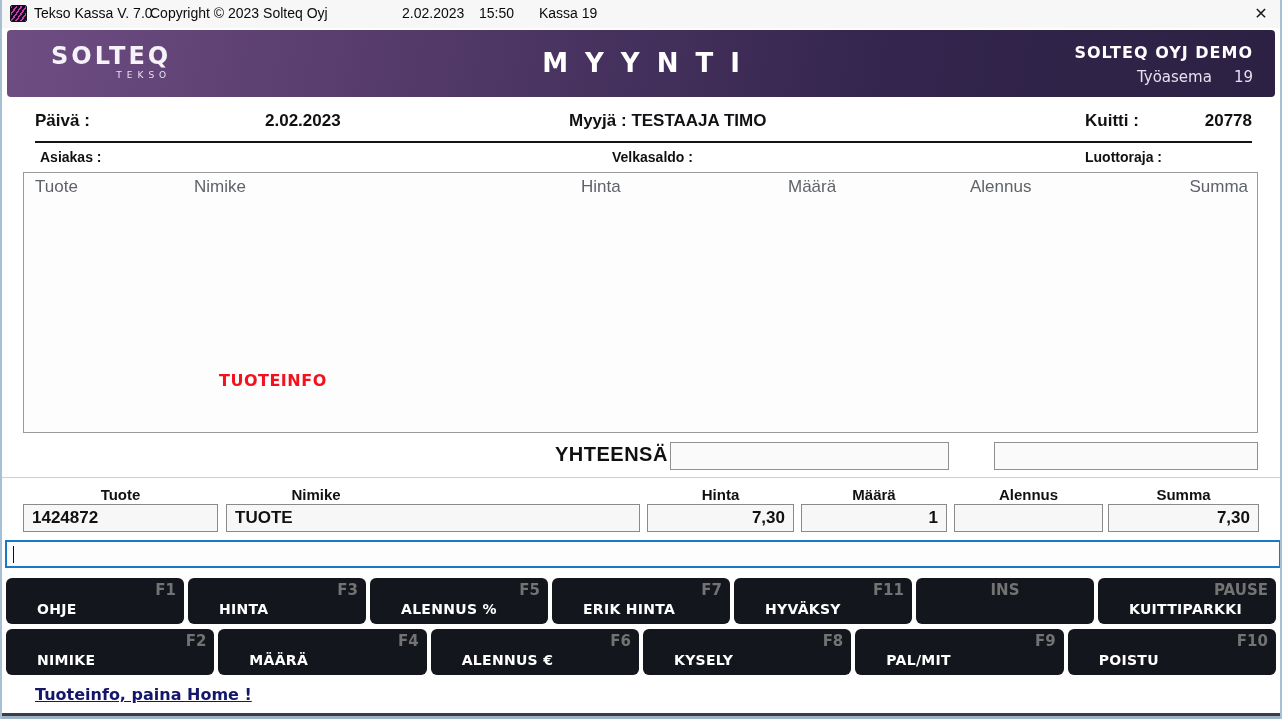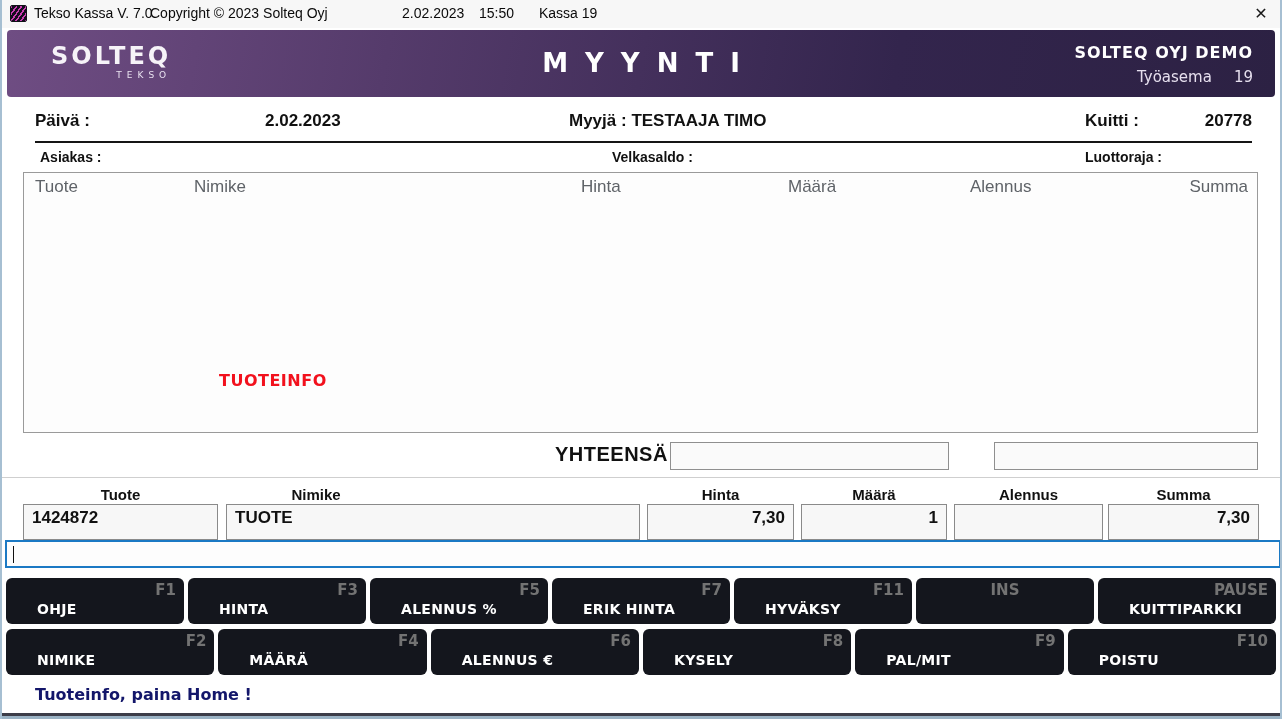--- a/index.html
+++ b/index.html
@@ -98,21 +98,21 @@
   .total-main { left:668px; width:279px; }
   .total-secondary { left:992px; width:264px; }
   .totals-sep { position:absolute; top:477px; left:0; width:100%; height:1px; background:#cfcfcf; }
 
   
   .entry-label { position:absolute; top:486px; font-size:15px; font-weight:bold; text-align:center; }
   .el0 { left:21px;  width:195px; } .el1 { left:224px; width:180px; text-align:center; }
   .el2 { left:645px; width:147px; } .el3 { left:799px; width:146px; }
   .el4 { left:952px; width:149px; } .el5 { left:1106px; width:151px; }
   .entry-box {
-    position:absolute; top:504px; height:36px;
+    position:absolute; top:504px; height:28px;
     background:#f7f7f7; border:1px solid #8a8a8a;
     font-size:17px; font-weight:bold; padding:3px 8px 0 8px; white-space:nowrap;
   }
   .eb0 { left:21px;  width:195px; } .eb1 { left:224px; width:414px; }
   .eb2 { left:645px; width:147px; } .eb3 { left:799px; width:146px; }
   .eb4 { left:952px; width:149px; } .eb5 { left:1106px; width:151px; }
   .val-right { text-align:right; }
 
   
   .command-bar {
@@ -140,20 +140,21 @@
 
   
   .statusbar {
     position:absolute; top:679px; left:3px; right:3px; height:33px;
     background:#ffffff; border-radius:6px;
   }
   .status-text {
     position:absolute; left:30px; top:6px;
     font-size:16px; font-weight:bold; color:#13166a;
     font-family:"DejaVu Sans", sans-serif;
+    text-decoration:underline;
   }
   .bottom-frame  { position:absolute; bottom:3px; left:0; width:100%; height:3px; background:#3c3c48; }
   .bottom-frame2 { position:absolute; bottom:0;  left:0; width:100%; height:3px; background:#9ab2c4; }
 </style>
 </head>
 <body>
 
 <div class="titlebar">
   <div class="app-icon"></div>
   <span class="tb-title">Tekso Kassa V. 7.0</span>

